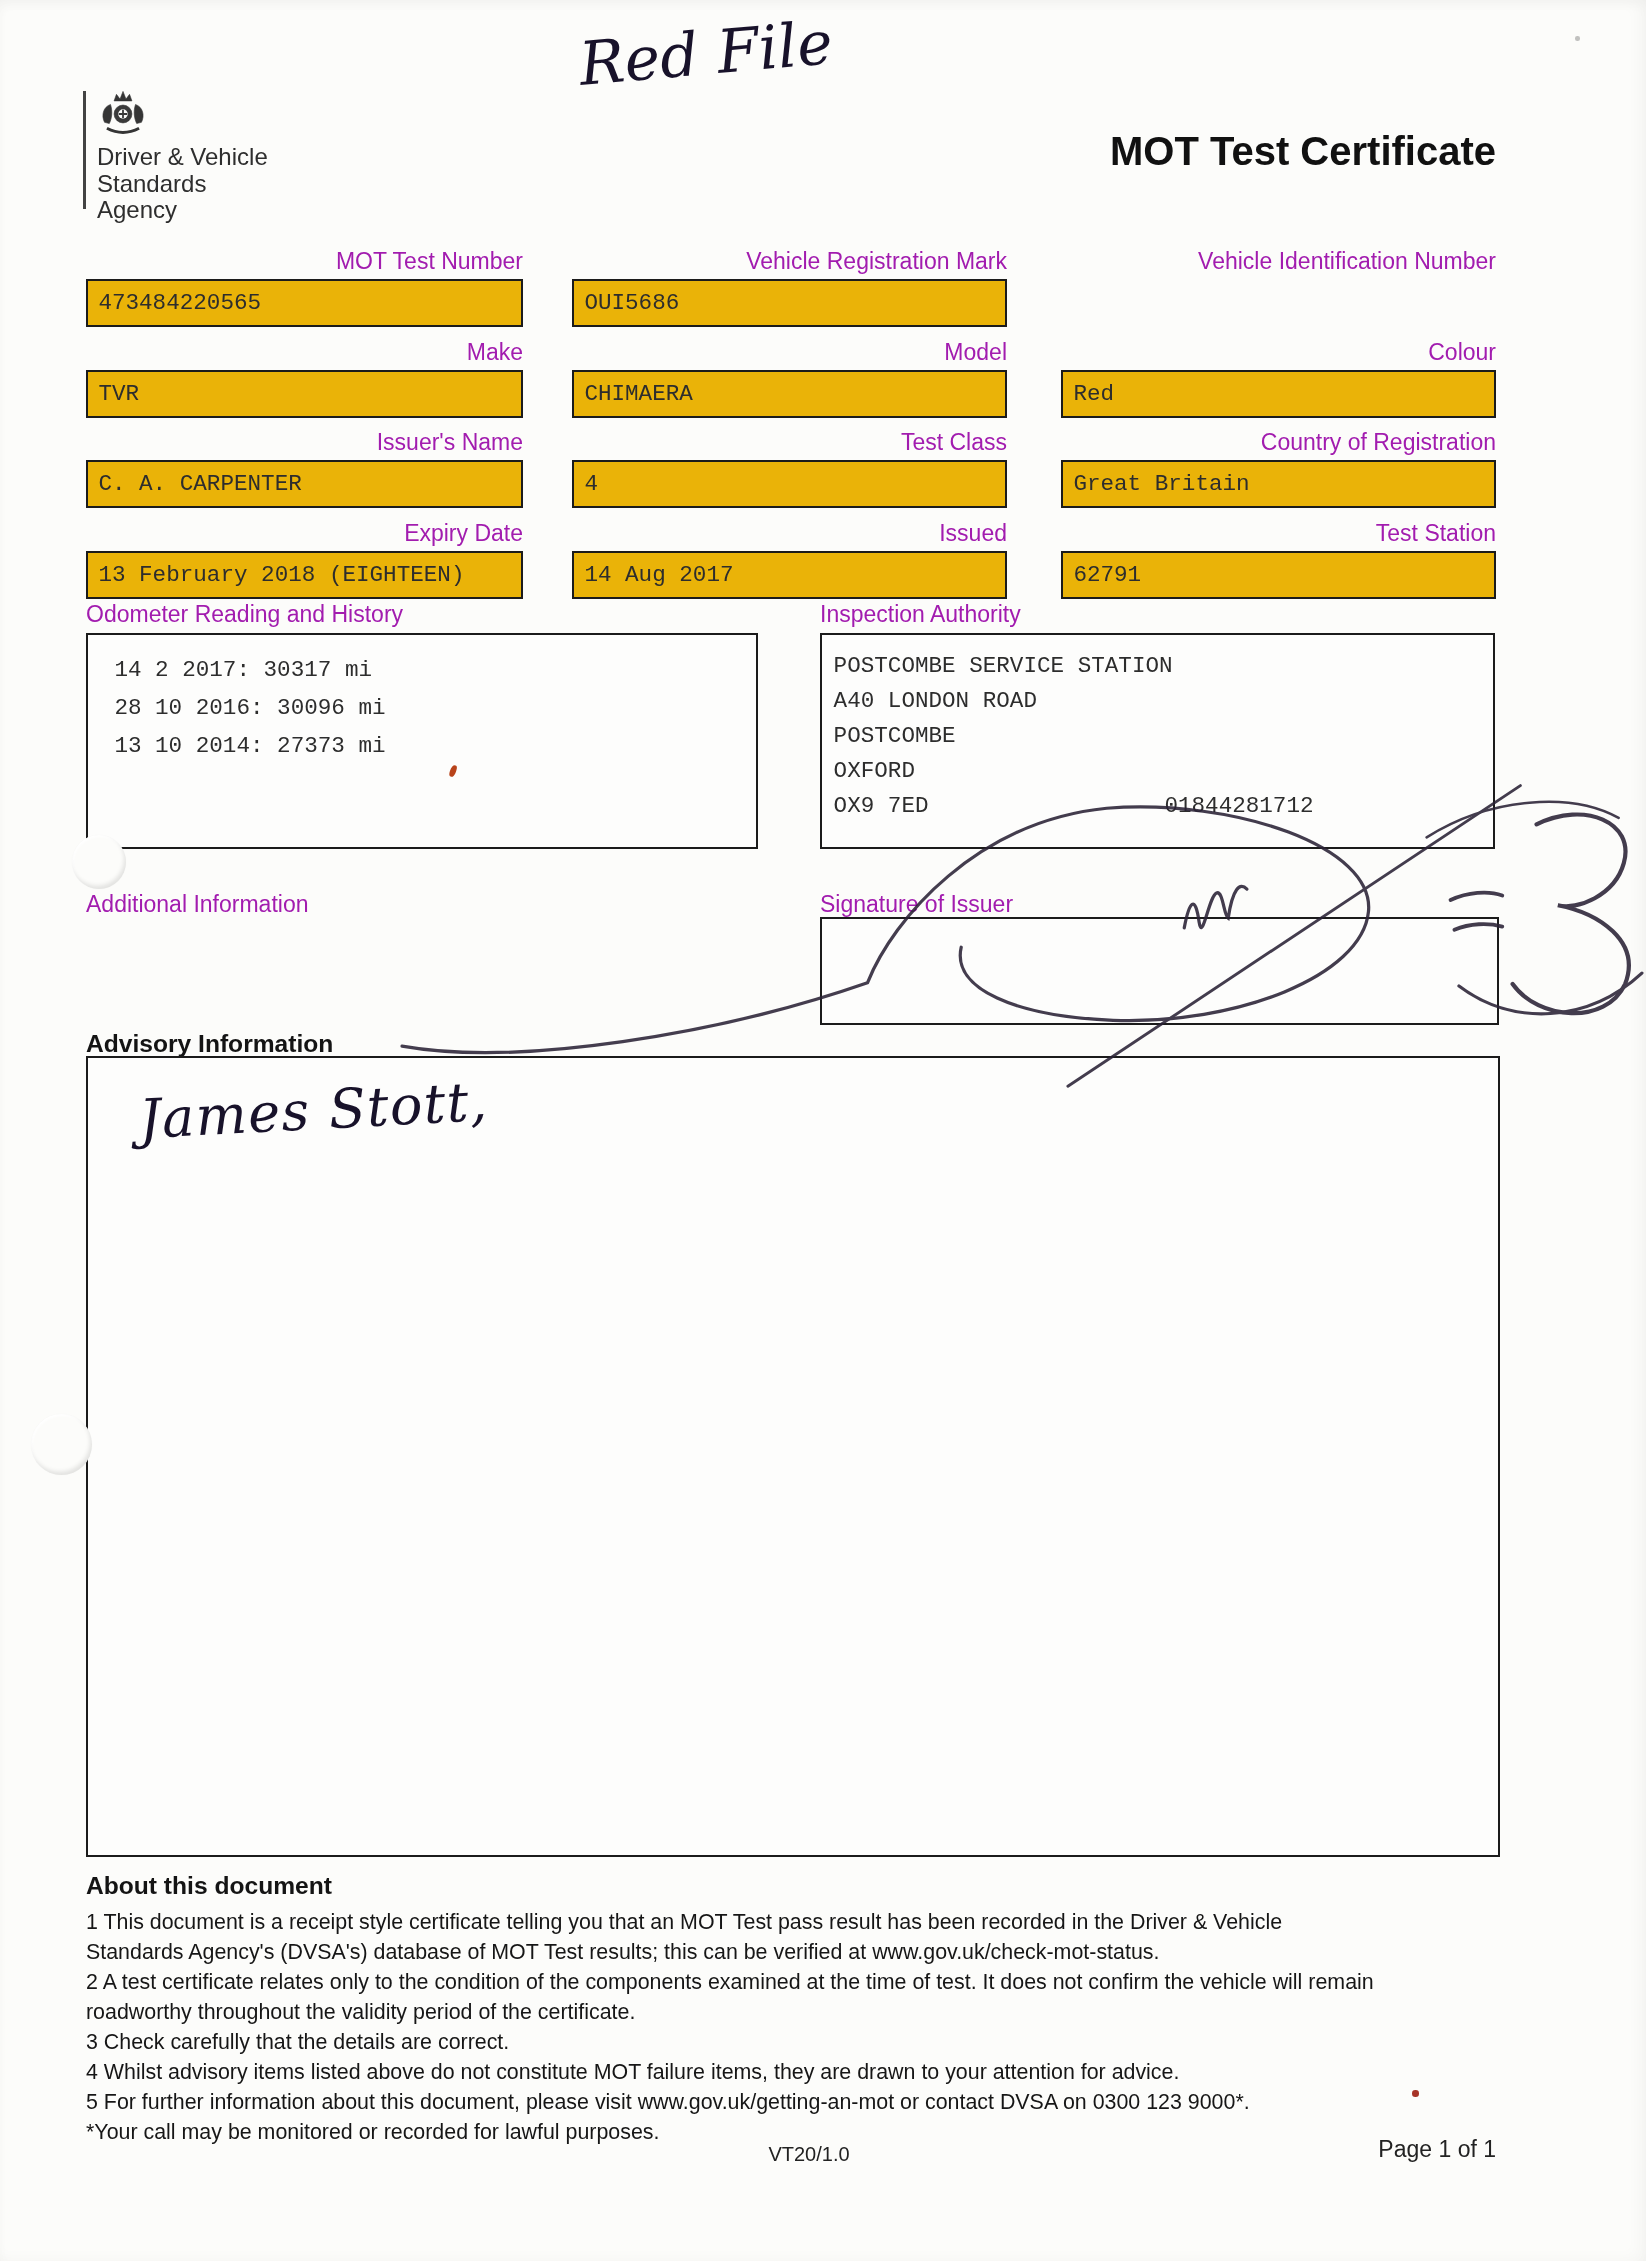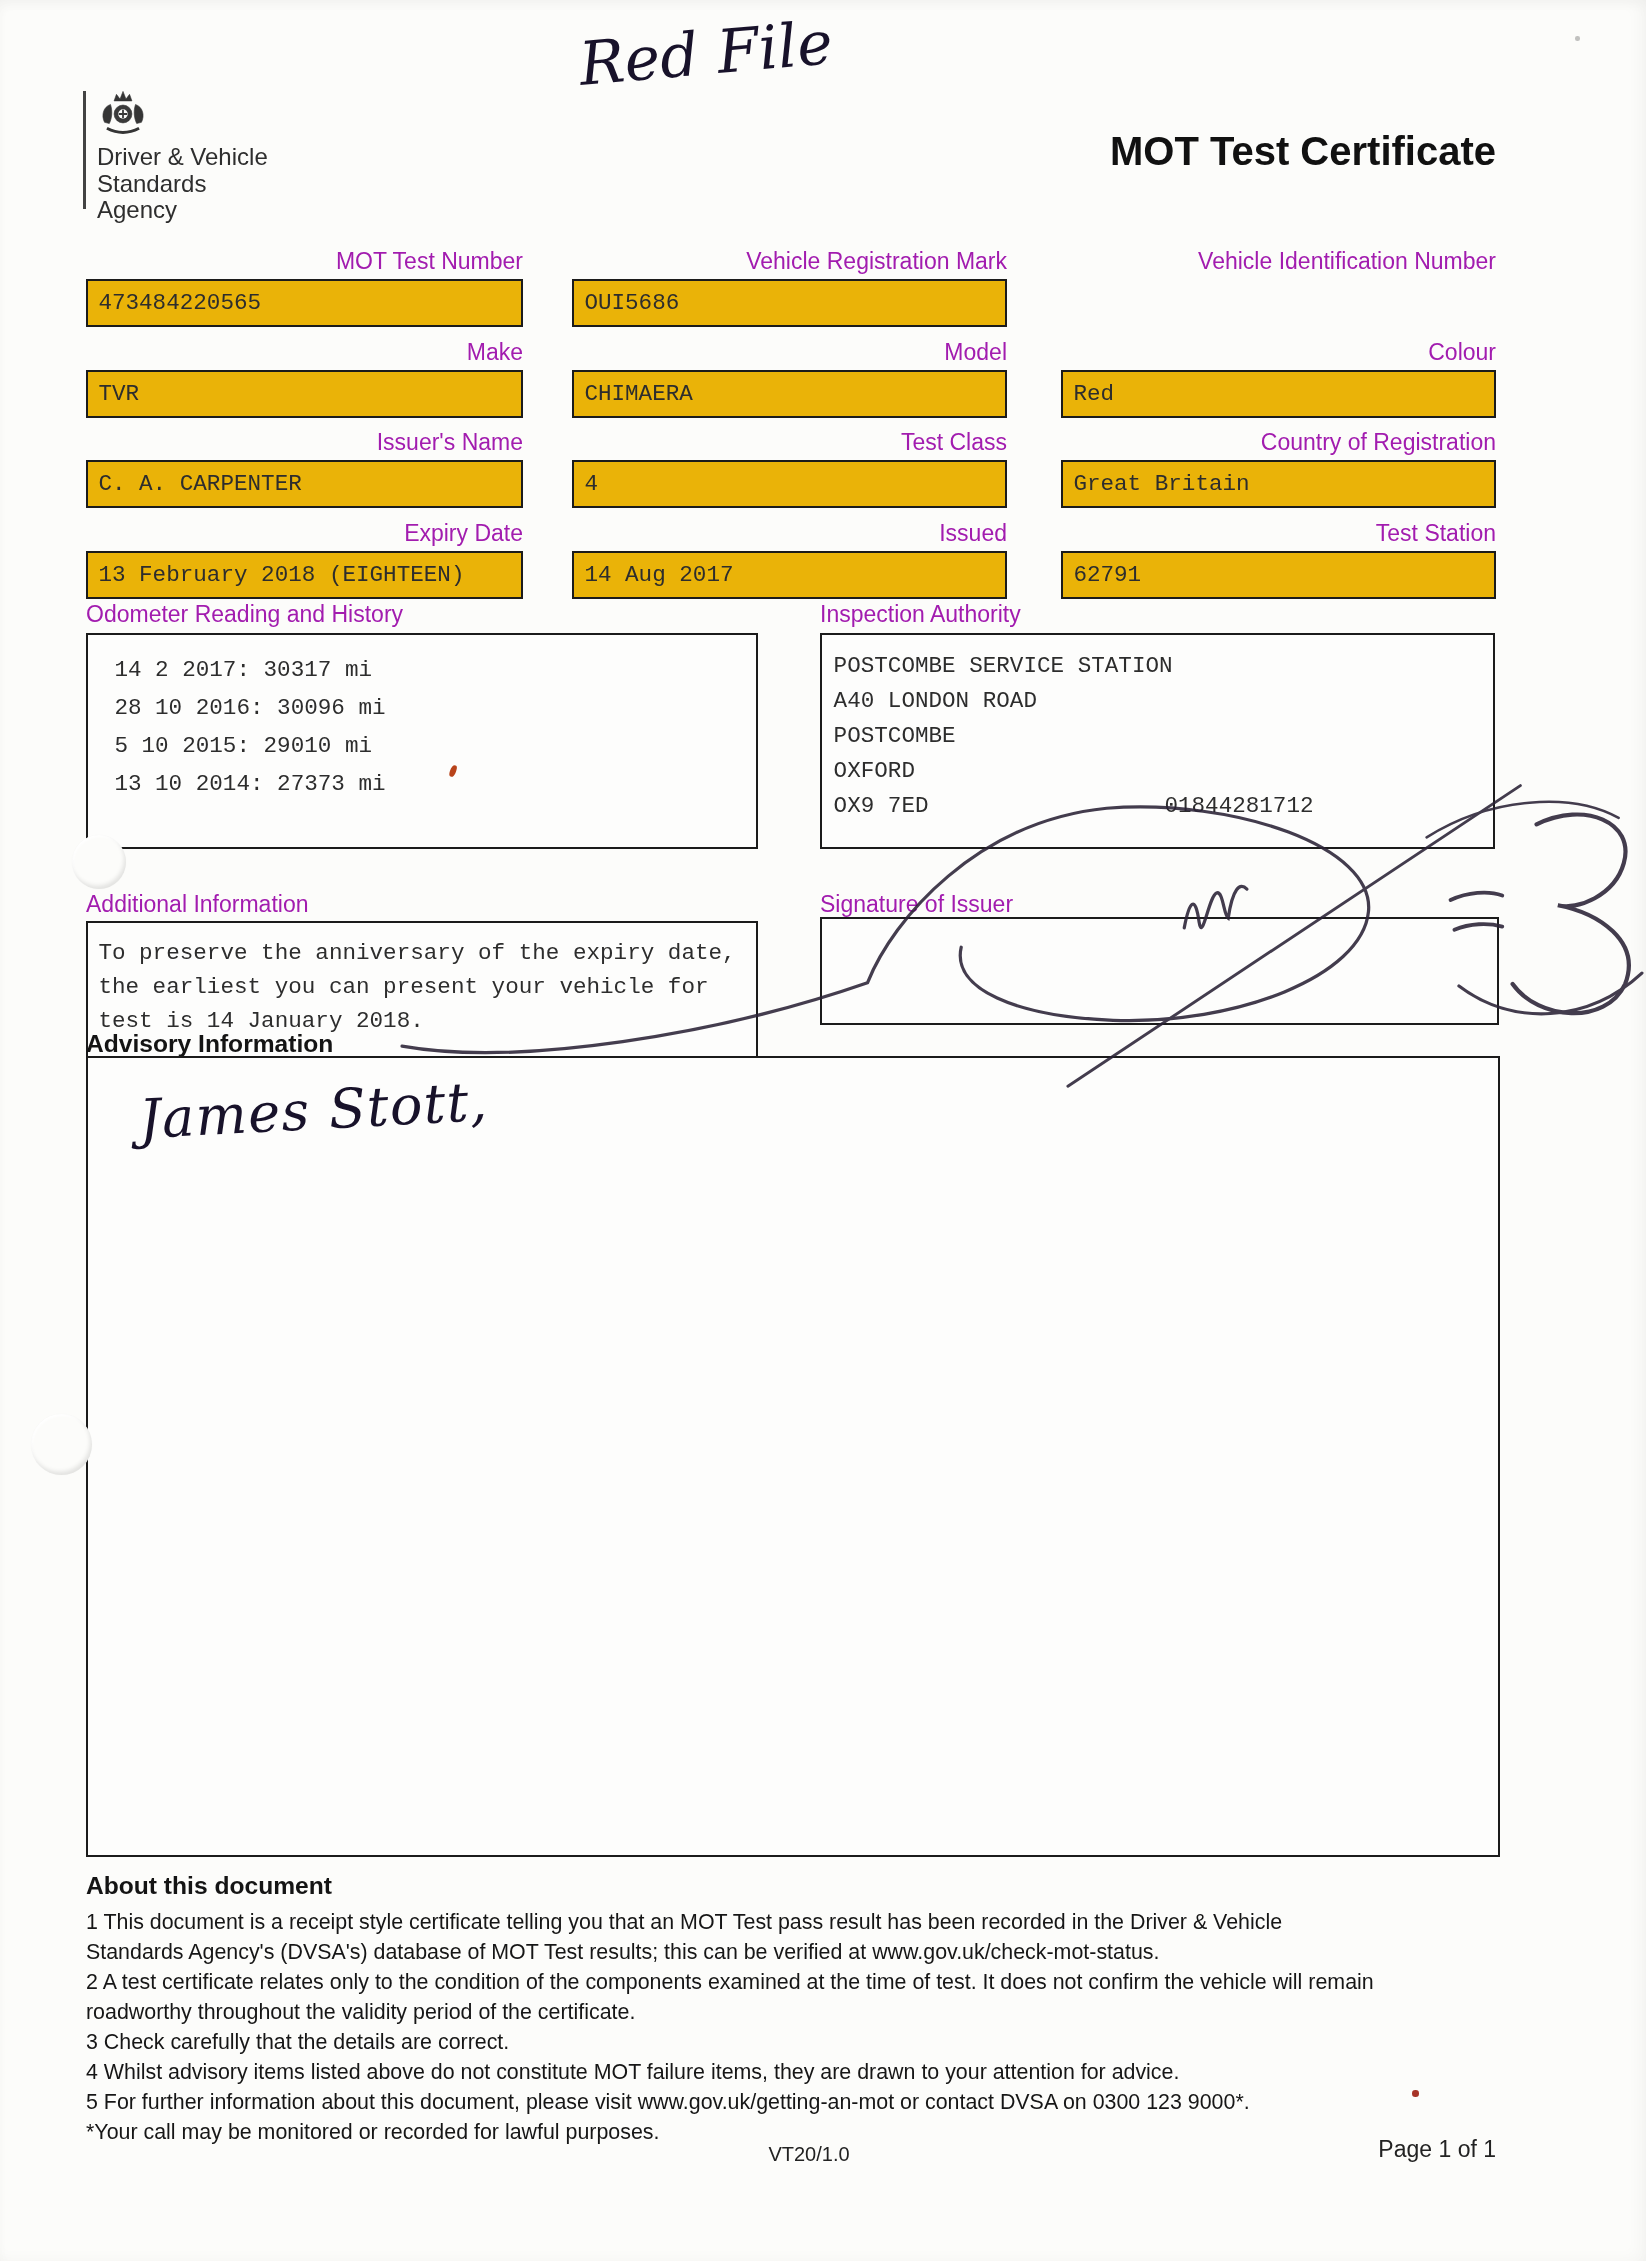--- a/index.html
+++ b/index.html
@@ -150,43 +150,37 @@
     <div class="field-label">Test Station</div>
     <div class="vbox">
         <span class="mono">62791</span>
       </div>
   </div>
 
   <div class="abs field-label" style="left:86px;top:602px;">Odometer Reading and History</div>
   <div class="abs bigbox" style="left:86px;top:633px;width:672px;height:216px;padding:15.5px 0 0 10.4px;box-sizing:border-box;">
     <div class="mono oline">14 2 2017: 30317 mi</div>
     <div class="mono oline">28 10 2016: 30096 mi</div>
-    <div class="mono oline">5 10 2015: 29010 mi</div>
     <div class="mono oline">13 10 2014: 27373 mi</div>
   </div>
   <div class="abs redmark" style="left:450px;top:765px;width:5.8px;height:12.3px;transform:rotate(18deg);"></div>
 
   <div class="abs field-label" style="left:820px;top:602px;">Inspection Authority</div>
   <div class="abs bigbox" style="left:820px;top:633px;width:675px;height:216px;padding:14.2px 0 0 11.6px;box-sizing:border-box;">
     <div class="mono" style="line-height:35px;">POSTCOMBE SERVICE STATION</div>
     <div class="mono" style="line-height:35px;">A40 LONDON ROAD</div>
     <div class="mono" style="line-height:35px;">POSTCOMBE</div>
     <div class="mono" style="line-height:35px;">OXFORD</div>
     <div style="line-height:35px;">
       <span class="mono">OX9 7ED</span>
       <span class="mono" style="margin-left:233px;">01844281712</span>
     </div>
   </div>
 
   <div class="abs field-label" style="left:86px;top:892px;">Additional Information</div>
-  <div class="abs bigbox" style="left:86px;top:921px;width:672px;height:137px;padding:13px 0 0 10.4px;box-sizing:border-box;">
-    <div class="mono" style="white-space:pre-line;line-height:34px;">To preserve the anniversary of the expiry date,
-the earliest you can present your vehicle for
-test is 14 January 2018.</div>
-  </div>
 
   <div class="abs field-label" style="left:820px;top:892px;">Signature of Issuer</div>
   <div class="abs bigbox" style="left:820px;top:917px;width:675px;height:104px;"></div>
 
   <div class="abs" style="left:356px;top:763px;z-index:5;pointer-events:none;">
     <svg width="1288" height="362" viewBox="0 0 1990 560" fill="none">
       <g stroke="#2a2236" stroke-linecap="round" fill="none" opacity="0.88">
         <path d="M 70 438 C 250 470, 560 420, 790 340 C 830 240, 960 90, 1160 70 C 1360 55, 1575 130, 1565 230 C 1555 330, 1360 405, 1170 398 C 1020 392, 920 350, 935 285" stroke-width="5"></path>
         <path d="M 1280 255 c 8 -42 17 -52 23 -9 c 5 33 15 -40 27 -45 c 10 -4 11 34 18 39 c 7 -46 18 -56 29 -45" stroke-width="5"></path>
         <path d="M 1100 500 L 1800 35" stroke-width="4.5"></path>

